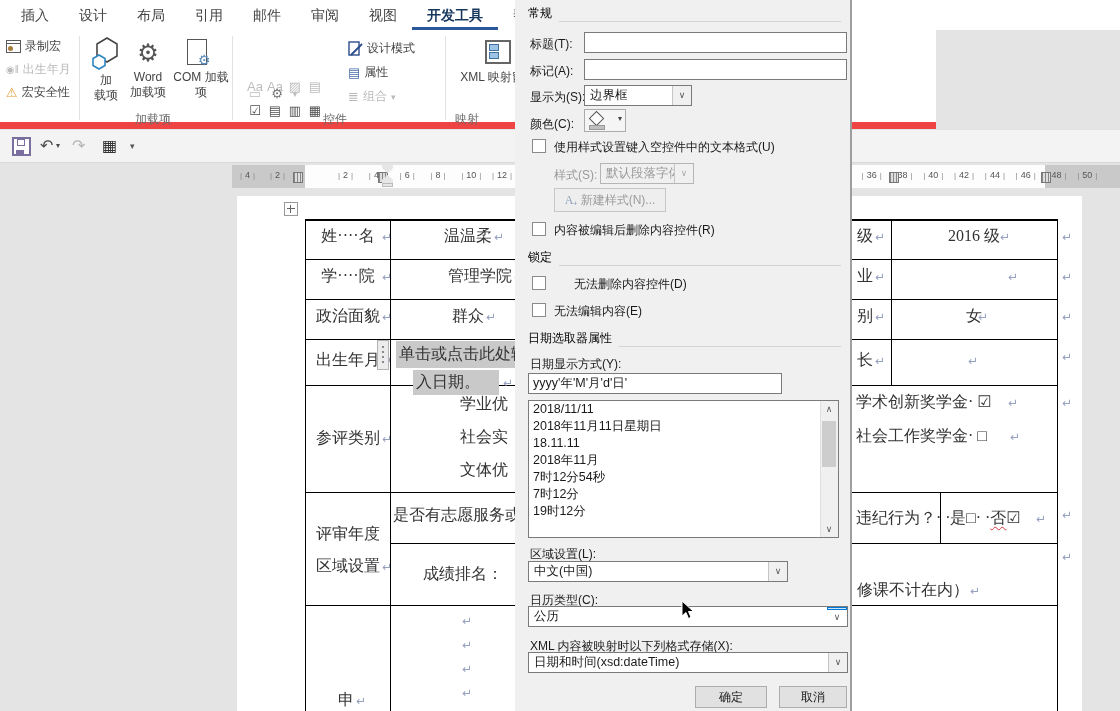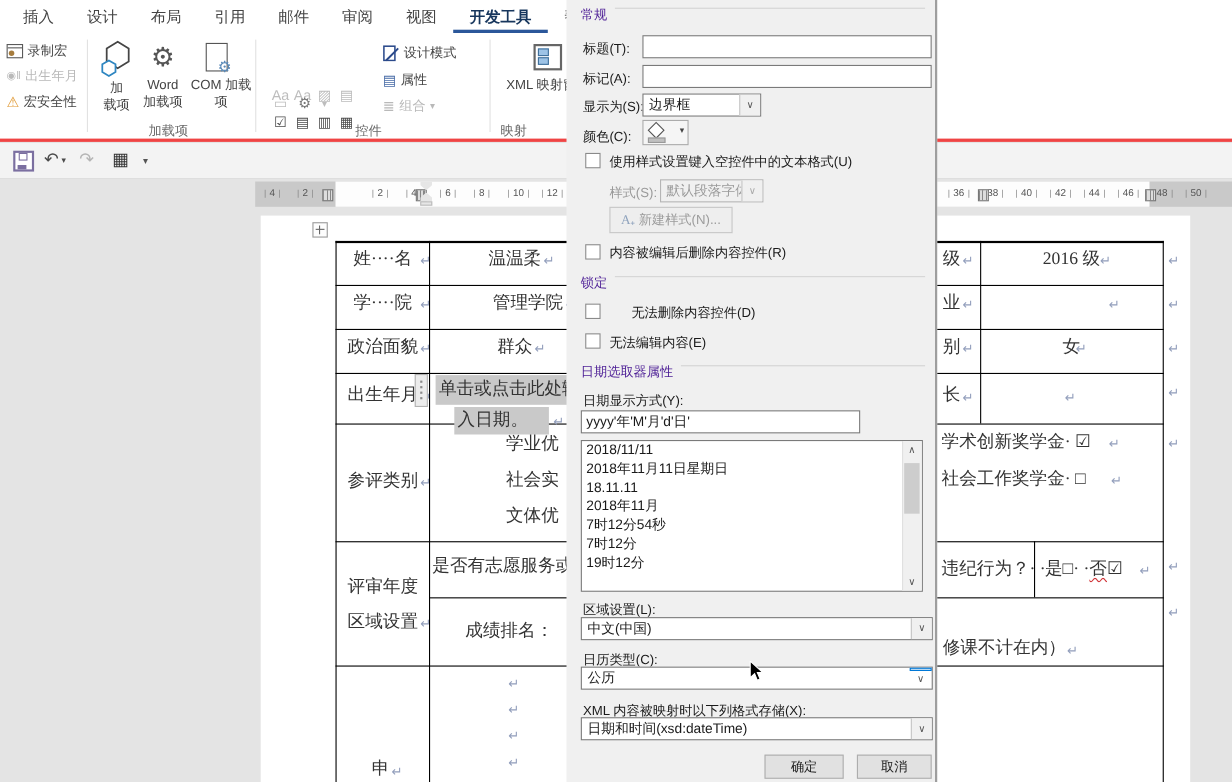--- a/index.html
+++ b/index.html
@@ -5,21 +5,21 @@
   html,body{margin:0;padding:0;}
   #screen{position:relative;width:1120px;height:711px;overflow:hidden;background:#e4e4e4;
           font-family:"Liberation Sans","DejaVu Sans",sans-serif;color:#333;}
   .abs{position:absolute;margin-top:41px;}
   
   .tabsrow{position:absolute;left:0;top:0;width:1120px;height:30px;background:#fff;display:flex;align-items:stretch;padding-left:6px;box-sizing:border-box;}
   .tab{font-size:14px;color:#444;padding:0 15px;line-height:30px;white-space:nowrap;box-sizing:border-box;}
   .tab.active{color:#17365d;font-weight:bold;border-bottom:3px solid #2b579a;}
   .tellme{position:absolute;left:826px;top:7px;font-size:13px;color:#595959;white-space:nowrap;}
   
-  .ribbon{position:absolute;left:0;top:30px;width:1120px;height:99px;background:#fff;border-bottom:3px solid #ef4444;box-sizing:border-box;}
+  .ribbon{position:absolute;left:0;top:30px;width:936px;height:99px;background:#fff;border-bottom:7px solid #ef4444;box-sizing:border-box;}
   .vsep{position:absolute;top:6px;height:84px;width:1px;background:#e2e2e2;}
   .grplabel{position:absolute;top:81px;font-size:12px;color:#696969;white-space:nowrap;}
   .smallbtn{position:absolute;font-size:12px;color:#444;white-space:nowrap;display:flex;align-items:center;gap:4px;}
   .smallbtn.gray{color:#b9b9b9;}
   .bigbtn{position:absolute;text-align:center;font-size:12px;color:#444;}
   .bigbtn .lbl{line-height:15px;}
   .icon{display:inline-block;}
   .gridicon{position:absolute;width:20px;height:20px;font-size:13px;line-height:20px;text-align:center;color:#4d4d4d;}
   .gridicon.gray{color:#bdbdbd;}
   .recicon{display:inline-block;width:13px;height:11px;border:1px solid #5a5a5a;position:relative;background:#fff;}
@@ -55,21 +55,21 @@
   .shade{position:absolute;background:#c9c9c9;}
   .cchandle{position:absolute;left:377px;top:340px;width:12px;height:30px;background:#ececec;border:1px solid #b3b3b3;box-sizing:border-box;}
   .cchandle::before{content:"";position:absolute;left:4px;top:5px;width:2px;height:2px;background:#8a8a8a;box-shadow:0 5px 0 #8a8a8a,0 10px 0 #8a8a8a,0 15px 0 #8a8a8a;}
   .tblhandle{position:absolute;left:284px;top:202px;width:14px;height:14px;border:1px solid #9a9a9a;background:#fdfdfd;box-sizing:border-box;}
   .tblhandle::before{content:"";position:absolute;left:2px;top:5px;width:8px;height:1px;background:#666;}
   .tblhandle::after{content:"";position:absolute;left:5px;top:2px;width:1px;height:8px;background:#666;}
   .wavy{text-decoration:underline wavy #d13438 1px;text-underline-offset:3px;}
   .colflex{position:absolute;display:flex;flex-direction:column;}
   
   .dialog{position:absolute;left:515px;top:0;width:337px;height:711px;background:#f0f0f0;border-right:2px solid #9e9e9e;box-sizing:border-box;z-index:5;font-size:12px;color:#1a1a1a;}
-  .sect{position:absolute;left:13px;right:9px;display:flex;align-items:flex-start;gap:7px;font-size:12px;color:#4c1d95;}
+  .sect{position:absolute;left:13px;right:9px;display:flex;align-items:flex-end;gap:7px;font-size:12px;color:#000000;}
   .sect::after{content:"";flex:1;border-top:1px solid #d4d4d4;margin-top:2px;}
   .dlabel{position:absolute;font-size:12px;color:#1a1a1a;white-space:nowrap;}
   .dlabel.gray{color:#9a9a9a;}
   .inp{position:absolute;background:#fff;border:1px solid #7a7a7a;box-sizing:border-box;height:21px;font-size:12.5px;line-height:19px;padding-left:4px;color:#1a1a1a;white-space:nowrap;overflow:hidden;}
   .combo{position:absolute;background:#fff;border:1px solid #7a7a7a;box-sizing:border-box;height:21px;font-size:12.5px;line-height:19px;padding-left:5px;color:#1a1a1a;white-space:nowrap;}
   .combo.gray{background:#f0f0f0;border-color:#b5b5b5;color:#9a9a9a;}
   .cararea{position:absolute;right:0;top:0;bottom:0;width:18px;background:#f0f0f0;border-left:1px solid #c5c5c5;text-align:center;color:#555;font-size:9px;line-height:19px;}
   .cararea.hl{background:#cde4f7;border:1px solid #0078d7;border-left:1px solid #0078d7;}
   .cb{position:absolute;width:12px;height:12px;background:#fff;border:1px solid #8a8a8a;box-sizing:content-box;}
   .dbtn{position:absolute;top:686px;height:22px;background:#e1e1e1;border:1px solid #adadad;box-sizing:border-box;font-size:12px;text-align:center;line-height:20px;color:#1a1a1a;}
@@ -399,21 +399,21 @@
           <div class="litem">19时12分</div>
         </div>
       <div class="sbar">
         <span class="sarrow" style="top:0;">∧</span>
         <span class="sthumb"></span>
         <span class="sarrow" style="bottom:0;">∨</span>
       </div>
     </div>
 
     <div class="dlabel" style="left:15px;top:546px;">区域设置(L):</div>
-    <div class="combo" style="left:13px;top:561px;width:320px;">
+    <div class="combo" style="left:13px;top:561px;width:260px;">
       <span>中文(中国)</span>
       <span class="cararea">∨</span>
     </div>
 
     <div class="dlabel" style="left:15px;top:592px;">日历类型(C):</div>
     <div class="combo" style="left:13px;top:606px;width:320px;">
       <span>公历</span>
       <span class="cararea hl">∨</span>
     </div>
     <svg class="cursor" style="left:166px;top:601px;" width="14" height="20" viewBox="0 0 14 20">

